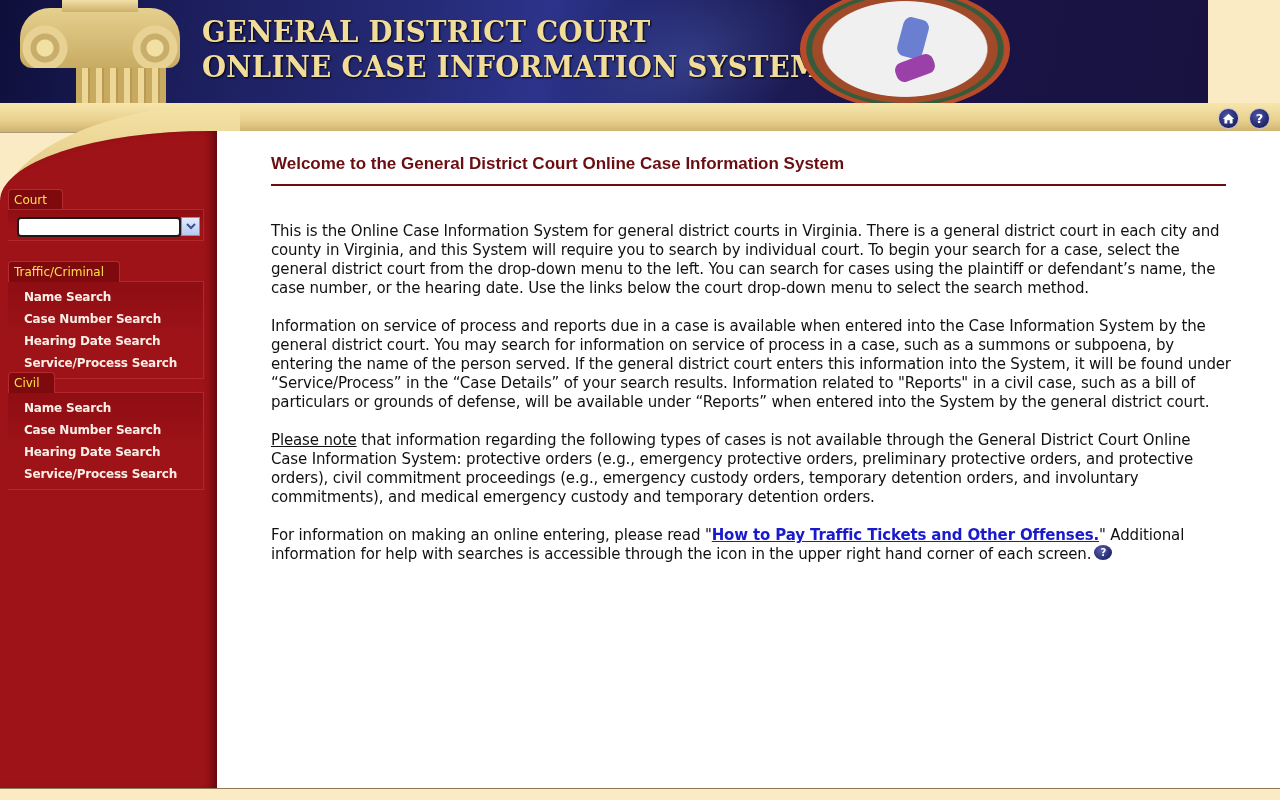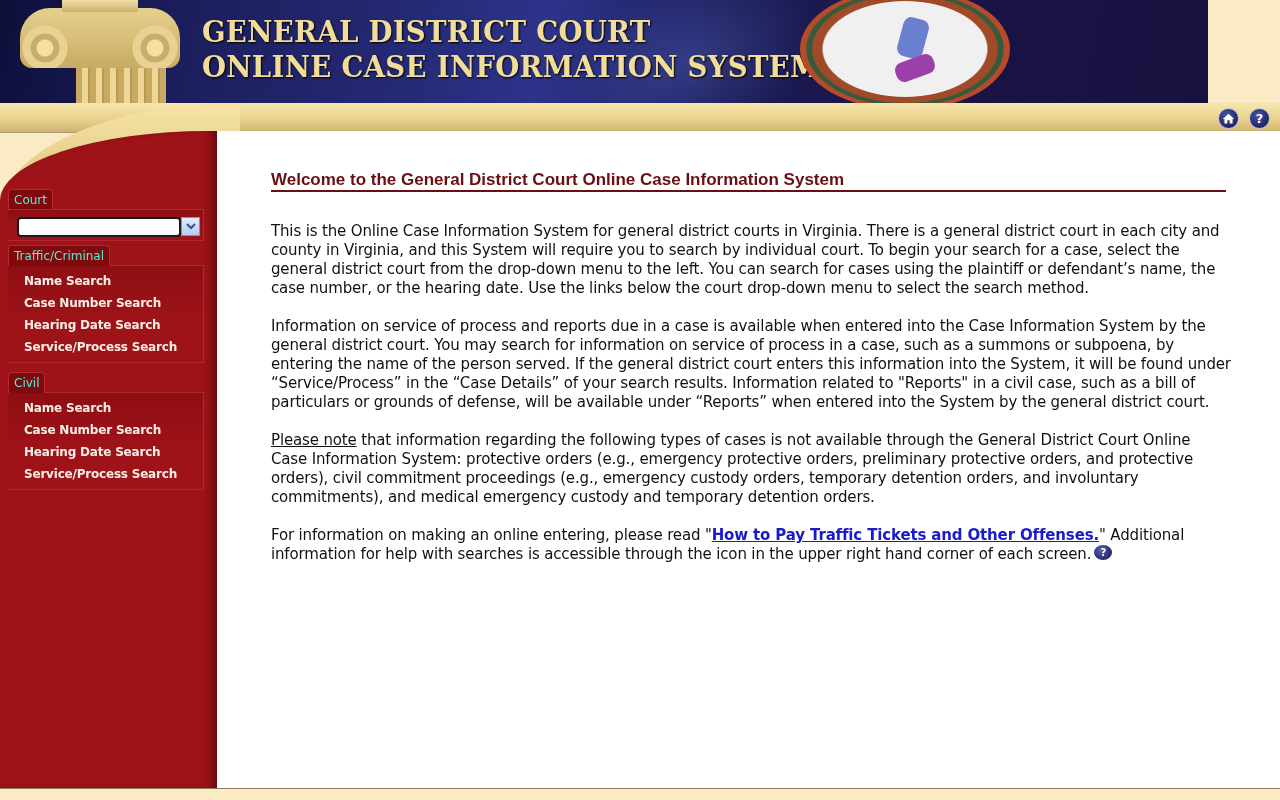--- a/index.html
+++ b/index.html
@@ -74,22 +74,22 @@
 
   
   .sidebar {
     position: absolute; left: 0; top: 131px; width: 217px; height: 658px;
     background: #9e1318;
     border-top-left-radius: 210px 70px;
     box-shadow: inset -8px 0 10px -4px #5d070b;
   }
   .section { position: absolute; left: 8px; width: 196px; }
   .tab {
-    display: inline-block; padding: 3px 5px 2px 5px;
-    background: #7f0a0e; color: #5eead4;
+    display: inline-block; padding: 3px 15px 2px 5px;
+    background: #7f0a0e; color: #fde047;
     font-family: "DejaVu Sans", sans-serif; font-size: 12px; line-height: 15px;
     border-radius: 4px 4px 0 0; border: 1px solid #b52a2f; border-bottom: none;
   }
   .panel {
     border: 1px solid #b3272c; border-left: none;
     background: linear-gradient(#8e0e13, #9e1318 60%);
     margin-top: -1px;
   }
   .court-panel { height: 32px; position: relative; }
   .court-select {
@@ -107,23 +107,23 @@
     font-family: "DejaVu Sans", sans-serif; cursor: pointer; white-space: nowrap;
     letter-spacing: -0.2px;
   }
 
   
   .main {
     position: absolute; left: 217px; top: 131px; width: 1063px; height: 658px;
     background: #fff;
   }
   .heading {
-    position: absolute; left: 54px; top: 39px; width: 955px;
+    position: absolute; left: 54px; top: 23px; width: 955px;
     font-family: "Liberation Sans", sans-serif; font-weight: bold;
-    color: #6a0e12; font-size: 17px; 
+    color: #6a0e12; font-size: 17px; padding-bottom: 10px;
     border-bottom: 2px solid #6a0e12;
   }
   .content {
     position: absolute; left: 54px; top: 91px; width: 960px;
     font-family: "DejaVu Sans", sans-serif; font-size: 15px; line-height: 19px;
     color: #111; letter-spacing: -0.15px;
   }
   .content p { margin-bottom: 19px; }
   .underline { text-decoration: underline; margin-top: 27px; }
   .content a { color: #1a1acd; font-weight: bold; text-decoration: underline; cursor: pointer; }
@@ -178,21 +178,21 @@
   <div class="panel court-panel">
     <div class="court-select"></div>
     <div class="court-arrow">
       <svg width="10" height="7" viewBox="0 0 10 7">
           <path d="M1 1 L5 5 L9 1" stroke="#3a4f8c" stroke-width="2" fill="none"></path>
         </svg>
     </div>
   </div>
 </div>
 
-<div class="section" style="top:245px;">
+<div class="section" style="top:261px;">
   <div class="tab">Traffic/Criminal</div>
   <div class="panel links">
     <span class="link">Name Search</span>
     <span class="link">Case Number Search</span>
     <span class="link">Hearing Date Search</span>
     <span class="link">Service/Process Search</span>
   </div>
 </div>
 
 <div class="section" style="top:372px;">

